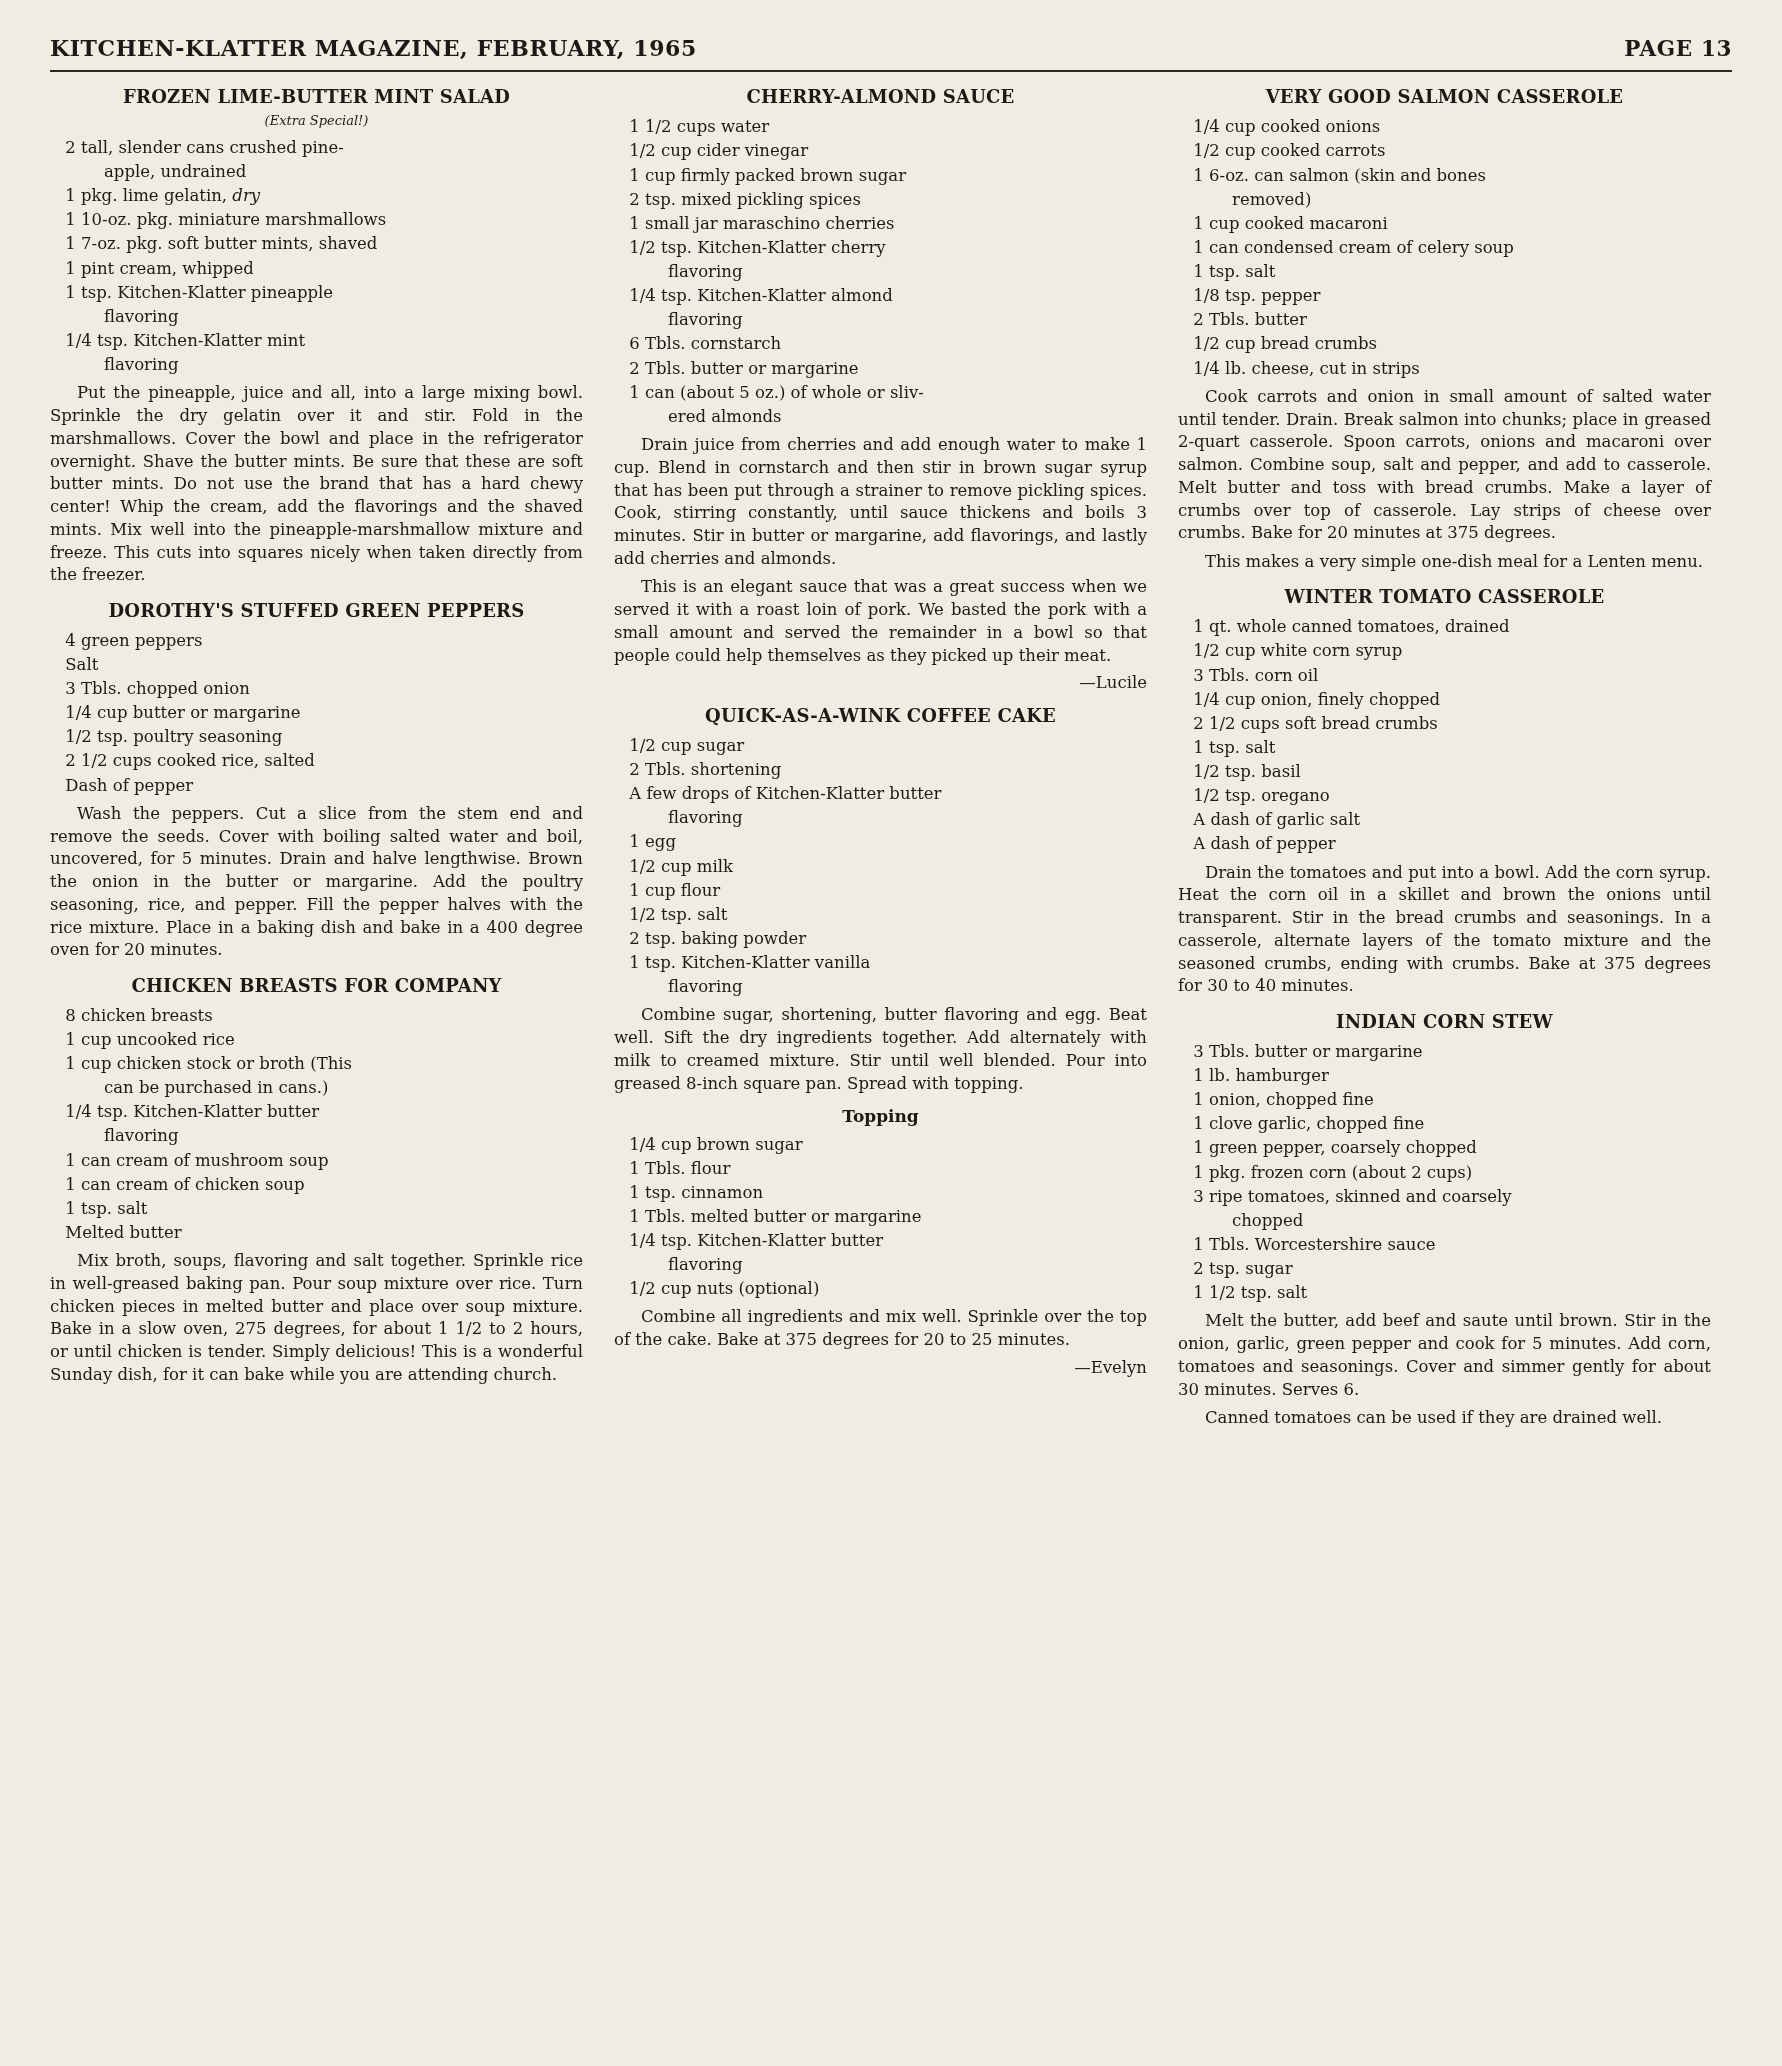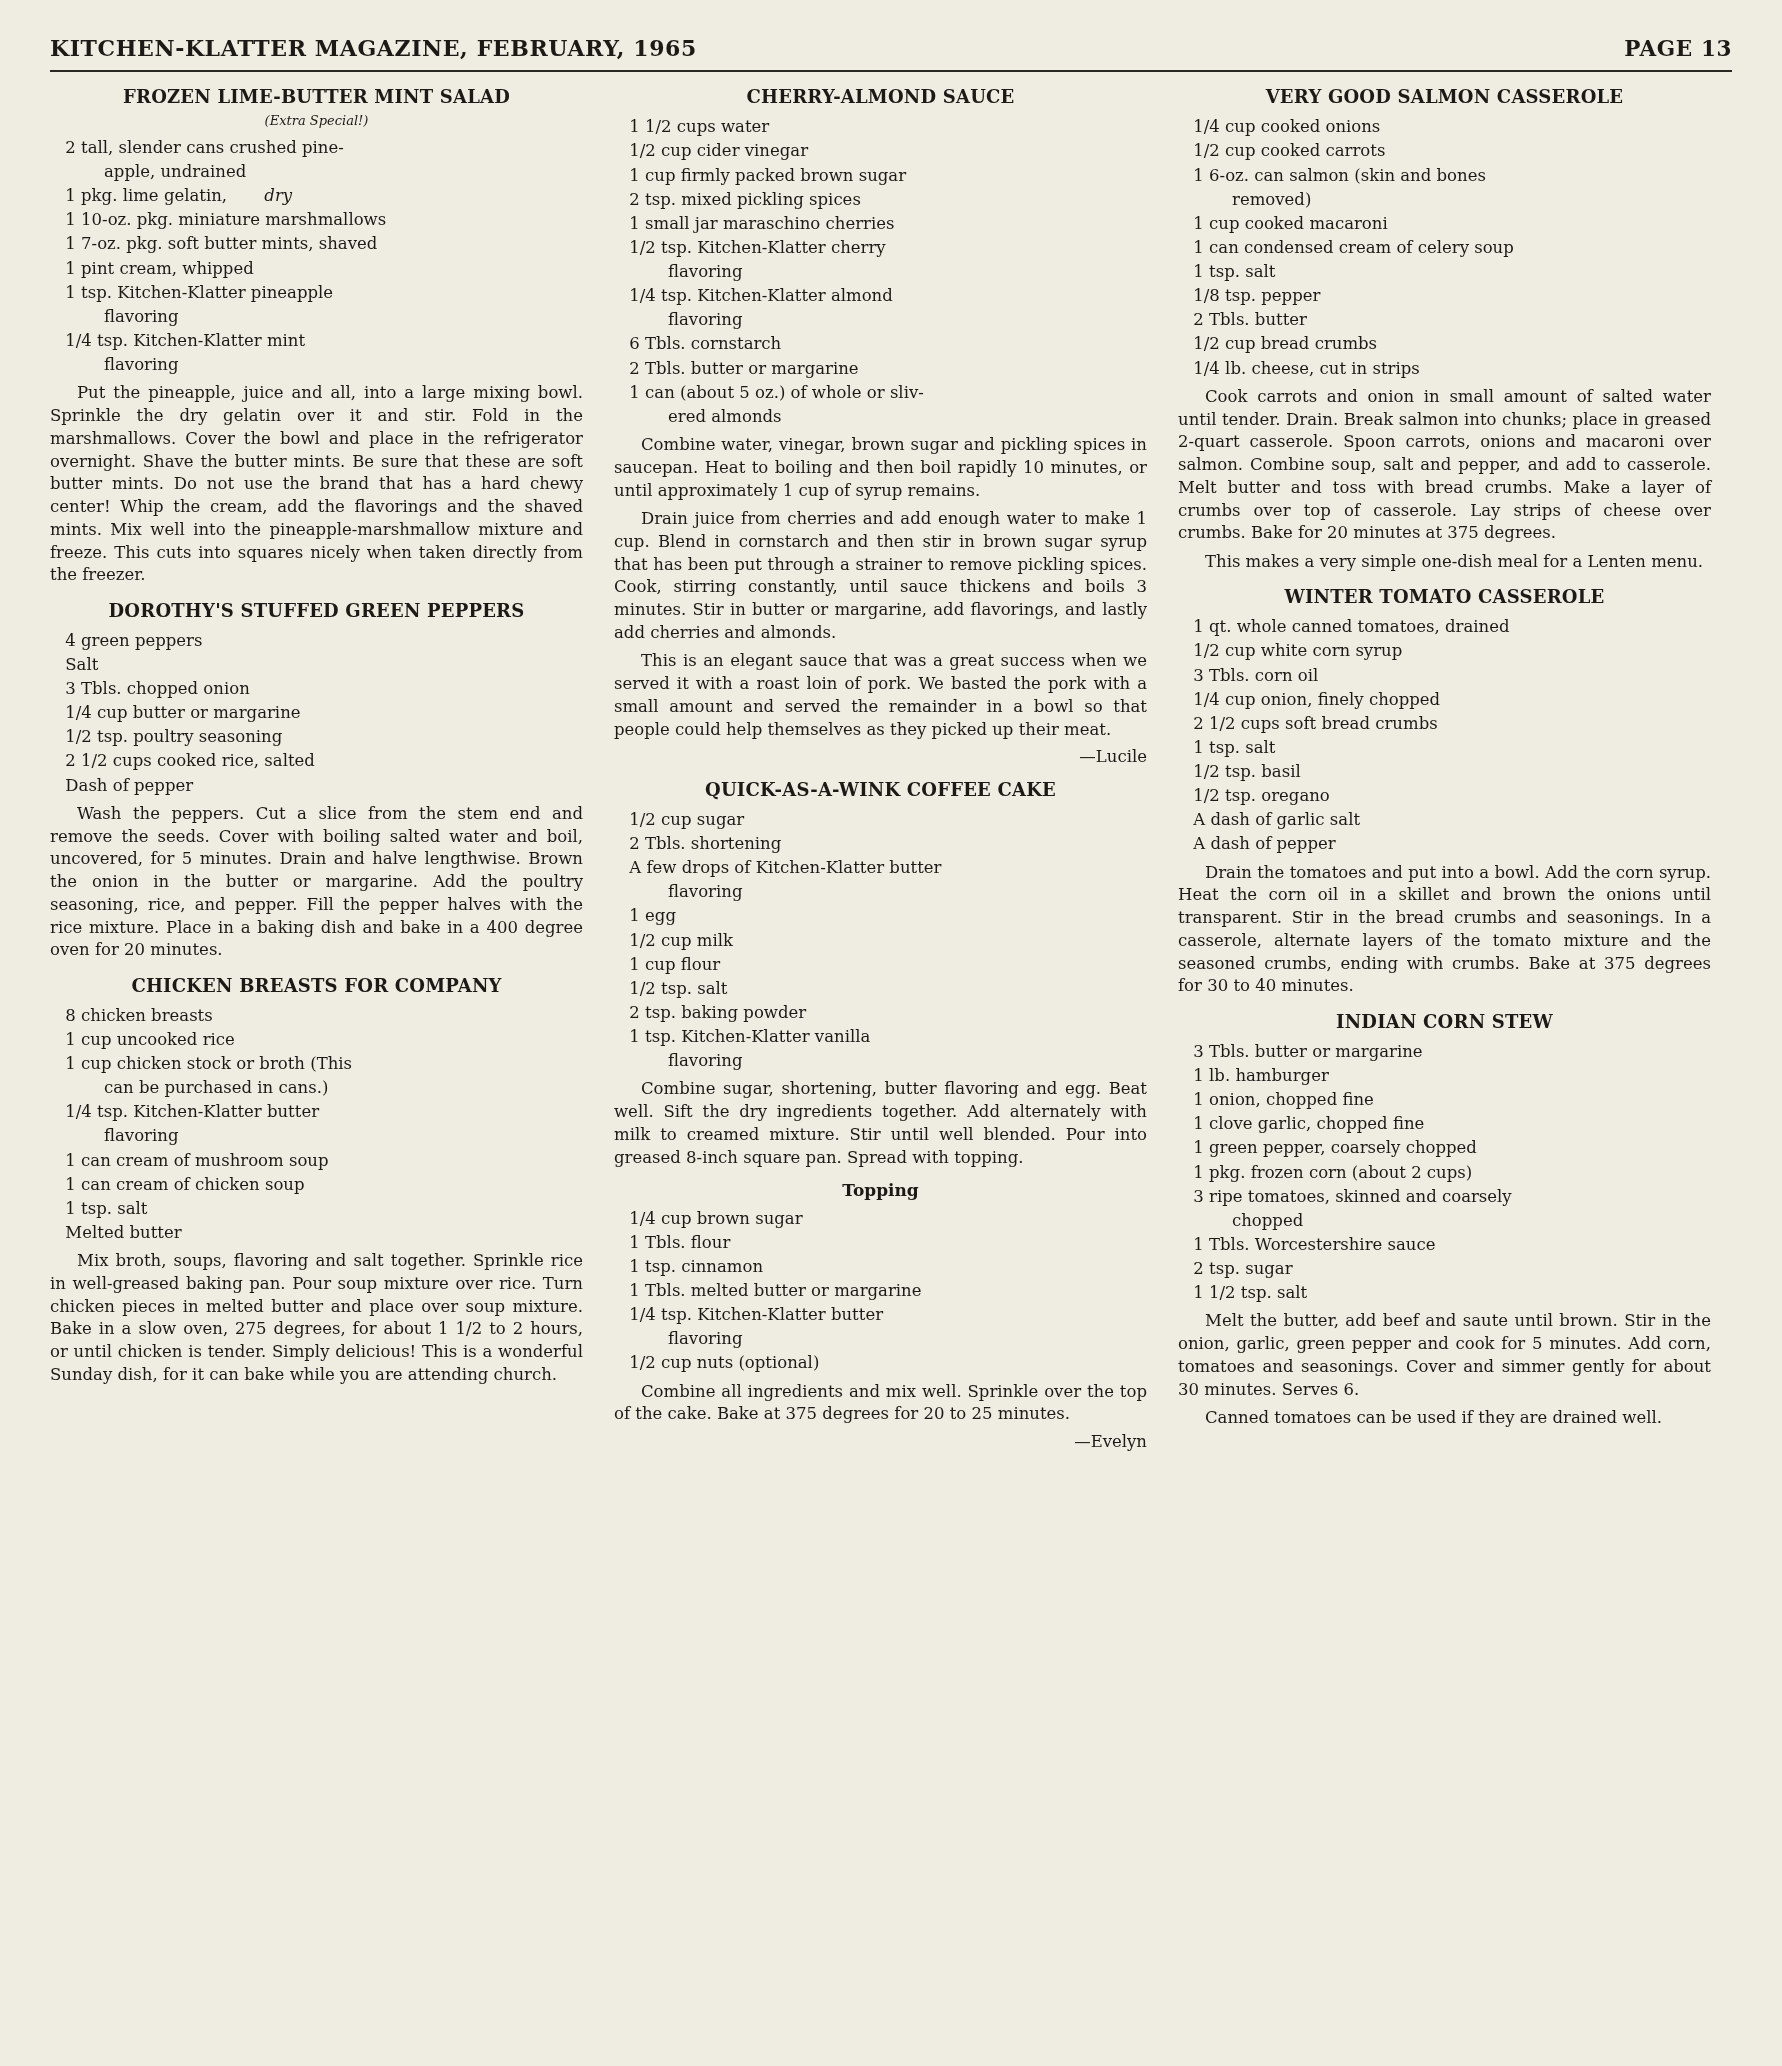--- a/index.html
+++ b/index.html
@@ -72,21 +72,20 @@
     line-height: 1.36;
     margin: 0 0 1.7px 0;
     padding-left: 36px;
     text-indent: -20.7px;
   }
   .ing.cont {
     padding-left: 54px;
     text-indent: 0;
   }
   .ing em {
-    margin-left: 32px;
   }
   p.body {
     font-size: 16.5px;
     line-height: 1.38;
     text-align: justify;
     margin: 5.8px 0 5.8px 0;
     text-indent: 27px;
   }
   .signoff {
     text-align: right;
@@ -163,21 +162,20 @@
           <p class="ing">2 tsp. mixed pickling spices</p>
           <p class="ing">1 small jar maraschino cherries</p>
           <p class="ing">1/2 tsp. Kitchen-Klatter cherry</p>
           <p class="ing cont">flavoring</p>
           <p class="ing">1/4 tsp. Kitchen-Klatter almond</p>
           <p class="ing cont">flavoring</p>
           <p class="ing">6 Tbls. cornstarch</p>
           <p class="ing">2 Tbls. butter or margarine</p>
           <p class="ing">1 can (about 5 oz.) of whole or sliv-</p>
           <p class="ing cont">ered almonds</p>
-          <p class="body">Combine water, vinegar, brown sugar and pickling spices in saucepan. Heat to boiling and then boil rapidly 10 minutes, or until approximately 1 cup of syrup remains.</p>
           <p class="body">Drain juice from cherries and add enough water to make 1 cup. Blend in cornstarch and then stir in brown sugar syrup that has been put through a strainer to remove pickling spices. Cook, stirring constantly, until sauce thickens and boils 3 minutes. Stir in butter or margarine, add flavorings, and lastly add cherries and almonds.</p>
           <p class="body">This is an elegant sauce that was a great success when we served it with a roast loin of pork. We basted the pork with a small amount and served the remainder in a bowl so that people could help themselves as they picked up their meat.</p>
           <div class="signoff">—Lucile</div>
         </div>
         <div class="recipe">
           <h2 class="rtitle">QUICK-AS-A-WINK COFFEE CAKE</h2>
           <p class="ing">1/2 cup sugar</p>
           <p class="ing">2 Tbls. shortening</p>
           <p class="ing">A few drops of Kitchen-Klatter butter</p>
           <p class="ing cont">flavoring</p>

